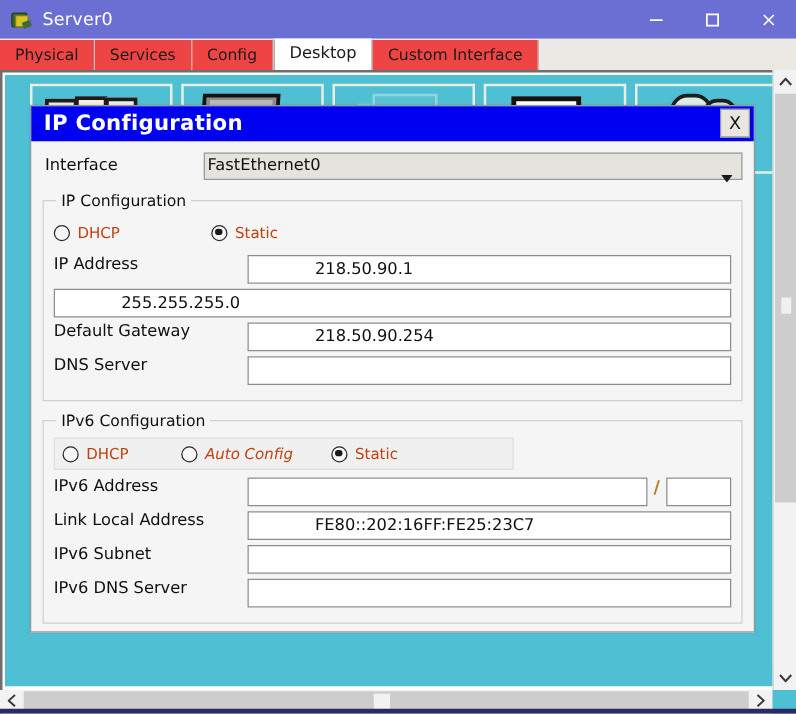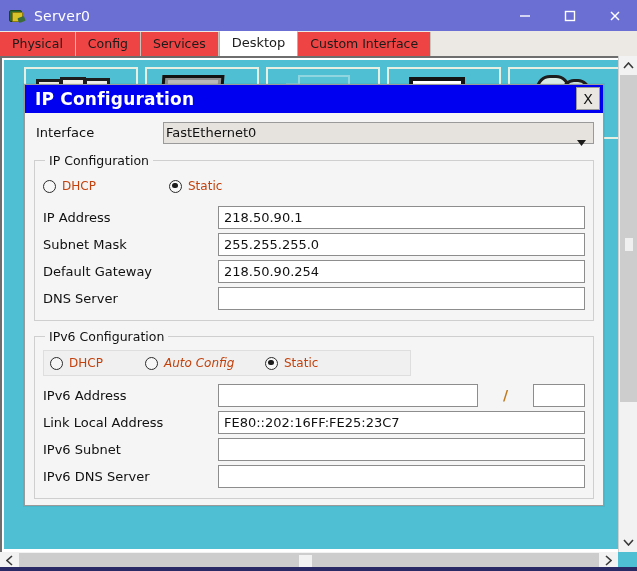--- a/index.html
+++ b/index.html
@@ -152,26 +152,26 @@
   .radio .dot{
     width:13px;height:13px;border:1.6px solid #2b2b2b;border-radius:50%;
     box-sizing:border-box;margin-right:6px;background:#f7f7f7;position:relative;
   }
   .radio.sel .dot:after{
     content:"";position:absolute;left:2.4px;top:2.4px;width:5.6px;height:5.6px;
     border-radius:50%;background:#1a1a1a;
   }
   .radio .rl{font-size:12px;color:#c2410c;}
 
-  .frow{display:flex;align-items:center;height:26px;margin-bottom:1px;gap:20px;}
+  .frow{display:flex;align-items:flex-start;height:26px;margin-bottom:1px;}
   .frow .flabel{width:155px;flex:0 0 auto;font-size:13px;color:#101010;}
   .tbox{
     flex:1 1 auto;height:23px;background:#ffffff;
     border:1px solid #8d8d8d;box-sizing:border-box;
-    display:flex;align-items:center;
+    display:flex;align-items:center;padding-left:48px;
   }
   .tbox .tval{font-size:13px;color:#111;margin-left:5px;white-space:nowrap;}
   .slash{margin:0 5px;color:#c07a1e;font-size:14px;font-weight:bold;}
   .tbox.prefix{flex:0 0 auto;width:52px;}
 
   .taskbar{
     position:absolute;left:0;bottom:0;width:637px;height:4px;background:#2a2a66;
   }
 </style>
 </head>
@@ -201,22 +201,22 @@
         <svg width="14" height="14" viewBox="0 0 14 14">
             <line x1="3" y1="3" x2="11" y2="11" stroke="#ffffff" stroke-width="1.4"></line>
             <line x1="11" y1="3" x2="3" y2="11" stroke="#ffffff" stroke-width="1.4"></line>
           </svg>
       </div>
     </div>
   </div>
 
   <div class="tabbar">
     <div class="tab">Physical</div>
+    <div class="tab">Services</div>
     <div class="tab">Config</div>
-    <div class="tab">Services</div>
     <div class="tab active">Desktop</div>
     <div class="tab">Custom Interface</div>
   </div>
 
   <div class="canvas-frame">
     <div class="desktop">
 
       <div class="icon-tile" style="left:20px;">
         <div class="mon w-a"></div>
         <div class="mon w-b"></div>
@@ -286,21 +286,20 @@
             </div>
           </div>
 
           <div class="frow">
             <div class="flabel">IP Address</div>
             <div class="tbox">
               <span class="tval">218.50.90.1</span>
             </div>
           </div>
           <div class="frow">
-            <div class="flabel">Subnet Mask</div>
             <div class="tbox">
               <span class="tval">255.255.255.0</span>
             </div>
           </div>
           <div class="frow">
             <div class="flabel">Default Gateway</div>
             <div class="tbox">
               <span class="tval">218.50.90.254</span>
             </div>
           </div>

